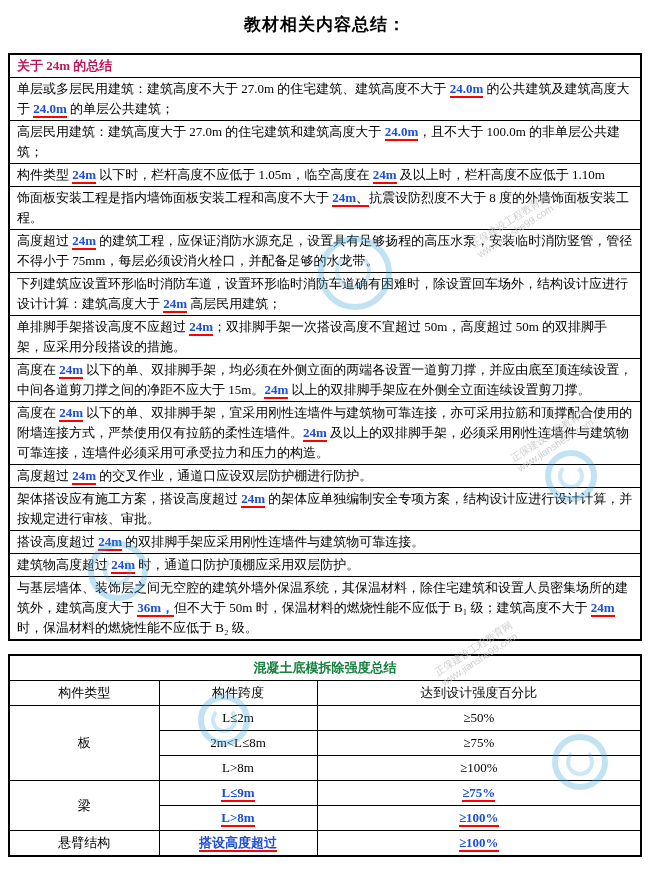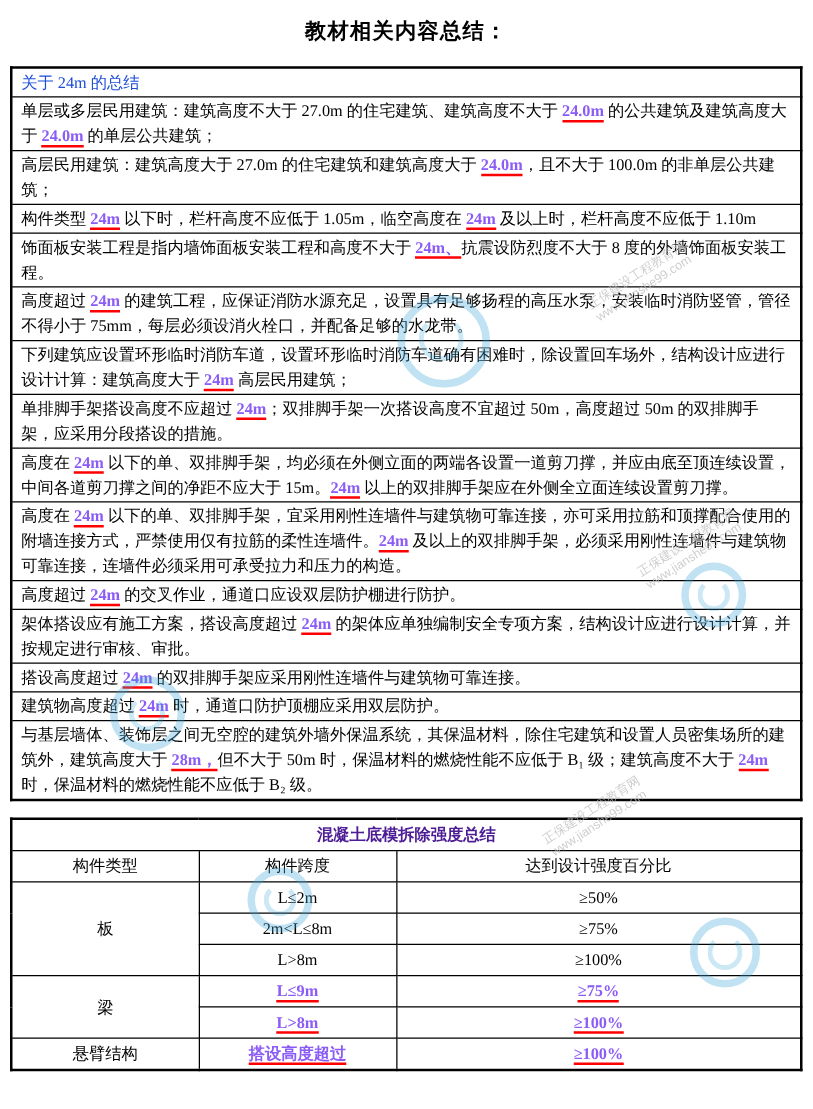--- a/index.html
+++ b/index.html
@@ -28,33 +28,33 @@
   }
   #t1{margin-top:17px;border:2px solid #000;}
   #t1 td{
     border:1px solid #000;
     padding:1px 7px;
     font-size:13px;
     line-height:20px;
     vertical-align:middle;
     word-break:break-all;
   }
-  .t1h{color:#1d4ed8;font-weight:normal;}
+  .t1h{color:#be185d;font-weight:bold;}
   #t2{margin-top:13px;border:2px solid #000;text-align:center;}
   #t2 td{
     border:1px solid #000;
     padding:2px 6px;
     font-size:13px;
     line-height:20px;
     vertical-align:middle;
   }
-  .t2-title{color:#4c1d95;font-weight:bold;}
+  .t2-title{color:#15803d;font-weight:bold;}
   .t2-colh{font-weight:normal;}
   .red{
-    color:#8b5cf6;
+    color:#1d4ed8;
     font-weight:bold;
     border-bottom:2px solid #f00;
   }
   
   .wm-layer{position:absolute;left:0;top:0;width:100%;height:100%;pointer-events:none;}
   .wm-text{
     position:absolute;
     color:#bdbdbd;
     opacity:.75;
     font-size:10px;
@@ -125,21 +125,21 @@
         <tr>
           <td><span>架体搭设应有施工方案，搭设高度超过 </span><span class="red">24m</span><span> 的架体应单独编制安全专项方案，结构设计应进行设计计算，并按规定进行审核、审批。</span></td>
         </tr>
         <tr>
           <td><span>搭设高度超过 </span><span class="red">24m</span><span> 的双排脚手架应采用刚性连墙件与建筑物可靠连接。</span></td>
         </tr>
         <tr>
           <td><span>建筑物高度超过 </span><span class="red">24m</span><span> 时，通道口防护顶棚应采用双层防护。</span></td>
         </tr>
         <tr>
-          <td><span>与基层墙体、装饰层之间无空腔的建筑外墙外保温系统，其保温材料，除住宅建筑和设置人员密集场所的建筑外，建筑高度大于 </span><span class="red">28m，</span><span>但不大于 50m 时，保温材料的燃烧性能不应低于 B₁ 级；建筑高度不大于 </span><span class="red">24m</span><span> 时，保温材料的燃烧性能不应低于 B₂ 级。</span></td>
+          <td><span>与基层墙体、装饰层之间无空腔的建筑外墙外保温系统，其保温材料，除住宅建筑和设置人员密集场所的建筑外，建筑高度大于 </span><span class="red">36m，</span><span>但不大于 50m 时，保温材料的燃烧性能不应低于 B₁ 级；建筑高度不大于 </span><span class="red">24m</span><span> 时，保温材料的燃烧性能不应低于 B₂ 级。</span></td>
         </tr>
       </tbody>
   </table>
 
   <table id="t2">
     <colgroup>
       <col style="width:150px">
         <col style="width:158px">
         <col>
     </colgroup>

